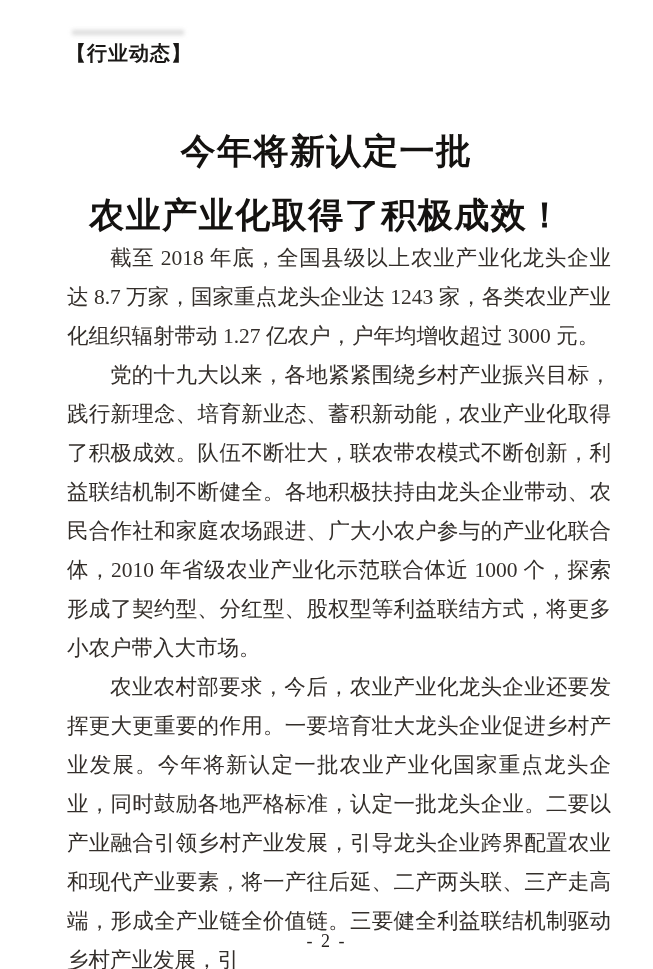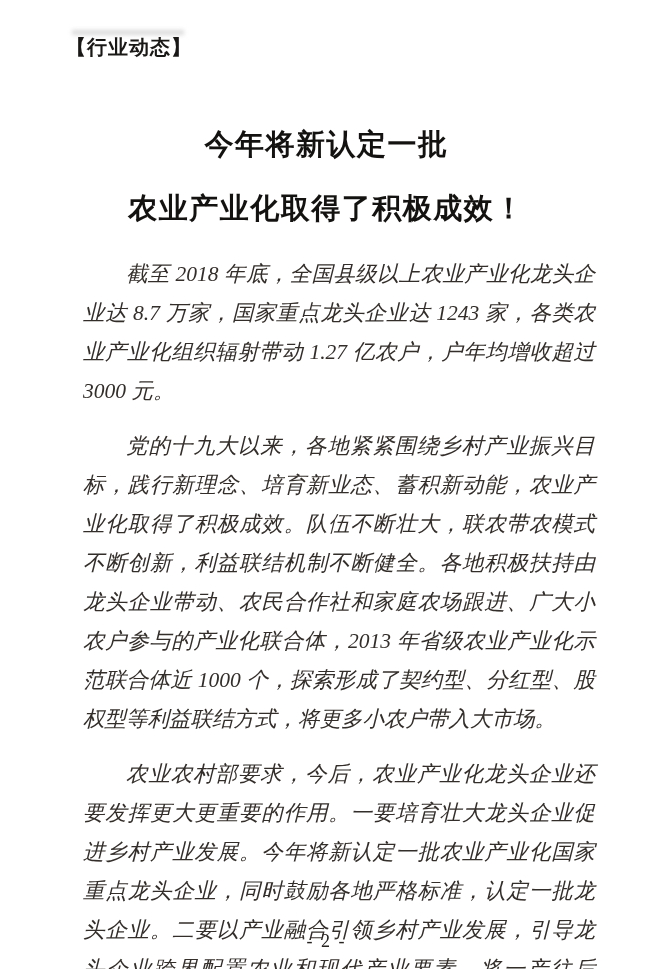--- a/index.html
+++ b/index.html
@@ -23,60 +23,59 @@
     top: 30px;
     width: 112px;
     height: 5px;
     background: #bdbdbd;
     filter: blur(2px);
     opacity: 0.55;
   }
   .section-tag {
     position: absolute;
     left: 66px;
-    top: 34px;
+    top: 40px;
     font-family: "Liberation Sans", "DejaVu Sans", sans-serif;
     font-weight: bold;
     font-size: 20px;
     letter-spacing: 1px;
     color: #1a1816;
     white-space: nowrap;
   }
   .doc-title {
     position: absolute;
     left: 0;
     right: 0;
     top: 112px;
-    margin: 0;
+    margin: 8px;
     text-align: center;
     font-family: "Liberation Serif", "DejaVu Serif", serif;
     font-weight: bold;
-    font-size: 29px;
+    font-size: 35px;
     line-height: 64px;
     letter-spacing: 1.5px;
     color: #141210;
   }
   .doc-title .title-line {
     display: block;
   }
   .doc-body {
     position: absolute;
     left: 67px;
     top: 239px;
     width: 544px;
     font-size: 21.5px;
     line-height: 39px;
     text-align: justify;
     color: #332e2a;
   }
   .doc-body p {
-    margin: 16px;
+    margin: 0;
     padding: 0;
     text-indent: 2em;
-    font-style: italic;
   }
   .page-number {
     position: absolute;
     left: 0;
     right: 0;
     top: 931px;
     text-align: center;
     font-size: 18px;
     letter-spacing: 2px;
     color: #26221f;
@@ -91,19 +90,19 @@
 
   <div class="section-tag">【行业动态】</div>
 
   <h1 class="doc-title">
     <span class="title-line">今年将新认定一批</span>
     <span class="title-line">农业产业化取得了积极成效！</span>
   </h1>
 
   <div class="doc-body">
     <p>截至 2018 年底，全国县级以上农业产业化龙头企业达 8.7 万家，国家重点龙头企业达 1243 家，各类农业产业化组织辐射带动 1.27 亿农户，户年均增收超过 3000 元。</p>
-    <p>党的十九大以来，各地紧紧围绕乡村产业振兴目标，践行新理念、培育新业态、蓄积新动能，农业产业化取得了积极成效。队伍不断壮大，联农带农模式不断创新，利益联结机制不断健全。各地积极扶持由龙头企业带动、农民合作社和家庭农场跟进、广大小农户参与的产业化联合体，2013 年省级农业产业化示范联合体近 1000 个，探索形成了契约型、分红型、股权型等利益联结方式，将更多小农户带入大市场。</p>
+    <p>党的十九大以来，各地紧紧围绕乡村产业振兴目标，践行新理念、培育新业态、蓄积新动能，农业产业化取得了积极成效。队伍不断壮大，联农带农模式不断创新，利益联结机制不断健全。各地积极扶持由龙头企业带动、农民合作社和家庭农场跟进、广大小农户参与的产业化联合体，2010 年省级农业产业化示范联合体近 1000 个，探索形成了契约型、分红型、股权型等利益联结方式，将更多小农户带入大市场。</p>
     <p>农业农村部要求，今后，农业产业化龙头企业还要发挥更大更重要的作用。一要培育壮大龙头企业促进乡村产业发展。今年将新认定一批农业产业化国家重点龙头企业，同时鼓励各地严格标准，认定一批龙头企业。二要以产业融合引领乡村产业发展，引导龙头企业跨界配置农业和现代产业要素，将一产往后延、二产两头联、三产走高端，形成全产业链全价值链。三要健全利益联结机制驱动乡村产业发展，引</p>
   </div>
 
   <div class="page-number">- 2 -</div>
 
 </div>
 
 </body></html>

